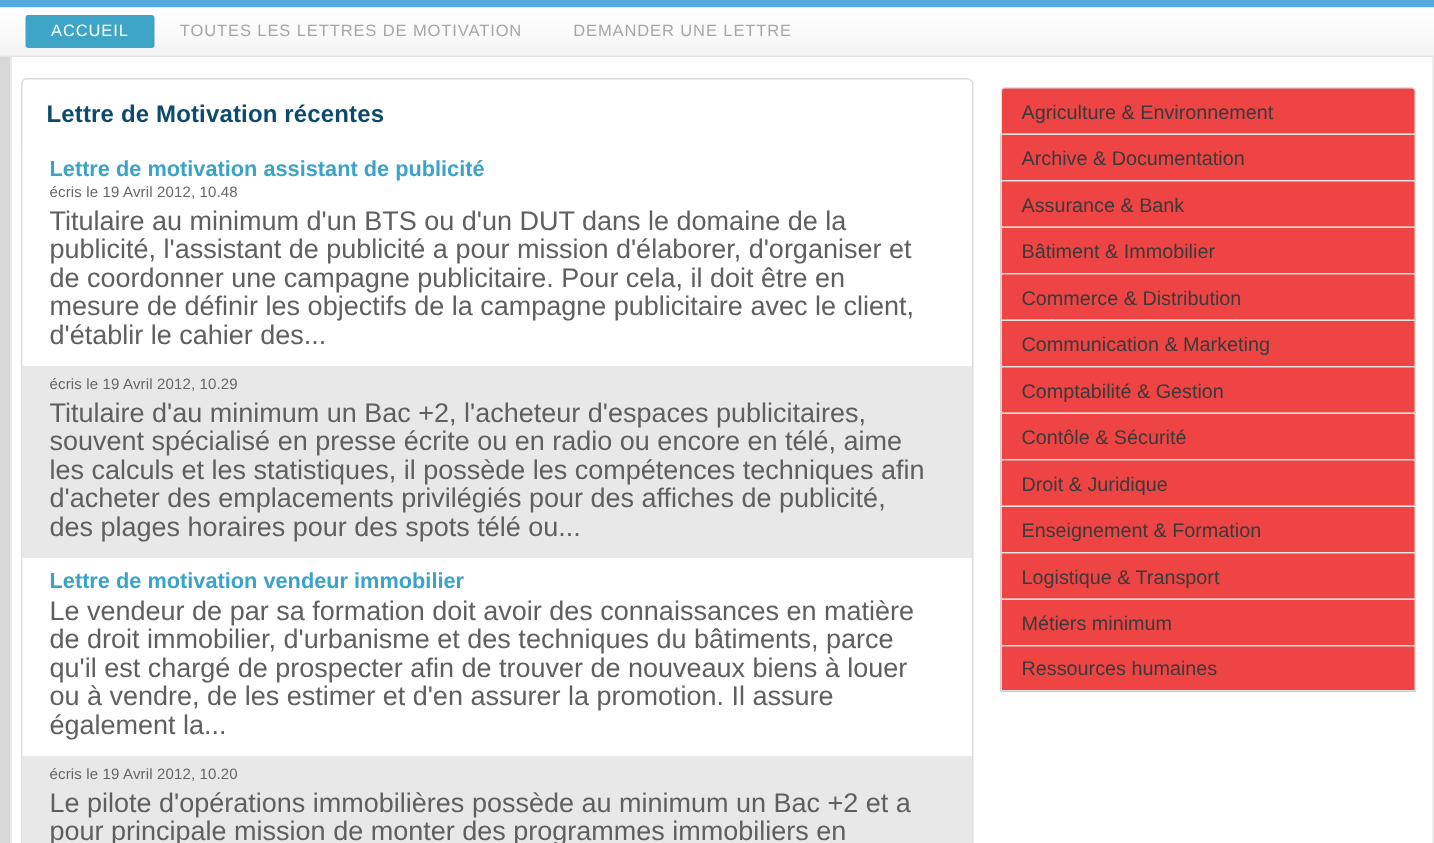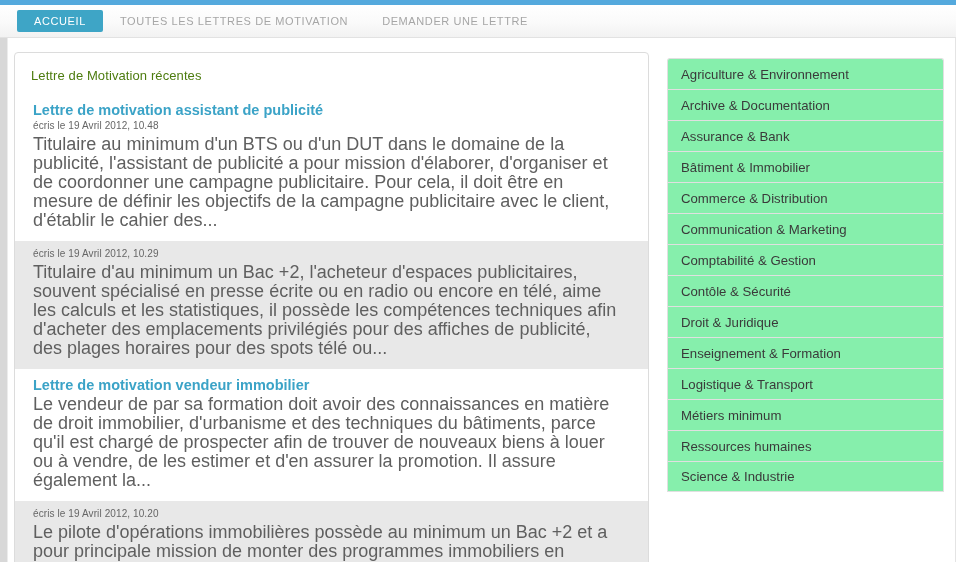--- a/index.html
+++ b/index.html
@@ -93,23 +93,23 @@
     left: 14px;
     width: 635px;
     height: 520px;
     background: #ffffff;
     border: 1px solid #dcdcdc;
     border-radius: 4px;
     overflow: hidden;
   }
 
   .card-title {
-    font-size: 13px;
-    font-weight: normal;
-    color: #4d7c0f;
+    font-size: 16px;
+    font-weight: bold;
+    color: #0c4a6e;
     padding: 15px 0 11px 16px;
     letter-spacing: 0.1px;
   }
 
   .article-list { }
 
   .article {
     padding: 7px 18px 11px 18px;
     background: #ffffff;
   }
@@ -151,21 +151,21 @@
   }
   .cat-item {
     height: 31px;
     display: flex;
     align-items: center;
     padding-left: 13px;
     font-size: 13.2px;
     color: #3a3a3a;
     border: 1px solid #e0e0e0;
     border-bottom: none;
-    background: #86efac;
+    background: #ef4444;
     cursor: pointer;
   }
   .cat-item:first-child {
     border-top-left-radius: 3px;
     border-top-right-radius: 3px;
   }
   .cat-item:last-child {
     border-bottom: 1px solid #e0e0e0;
   }
 </style>
@@ -217,14 +217,13 @@
     <div class="cat-item">Bâtiment &amp; Immobilier</div>
     <div class="cat-item">Commerce &amp; Distribution</div>
     <div class="cat-item">Communication &amp; Marketing</div>
     <div class="cat-item">Comptabilité &amp; Gestion</div>
     <div class="cat-item">Contôle &amp; Sécurité</div>
     <div class="cat-item">Droit &amp; Juridique</div>
     <div class="cat-item">Enseignement &amp; Formation</div>
     <div class="cat-item">Logistique &amp; Transport</div>
     <div class="cat-item">Métiers minimum</div>
     <div class="cat-item">Ressources humaines</div>
-    <div class="cat-item">Science &amp; Industrie</div>
   </aside>
 
 </body></html>

